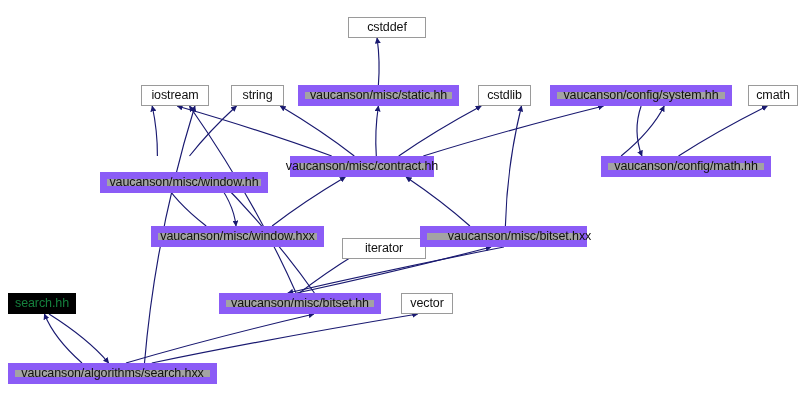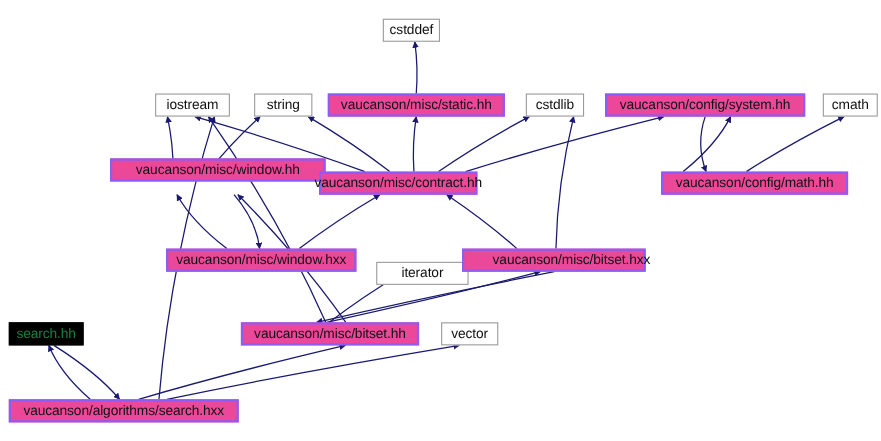--- a/index.html
+++ b/index.html
@@ -10,21 +10,21 @@
     position:absolute;
     box-sizing:border-box;
     display:flex;align-items:center;justify-content:center;
     font-size:12.5px;
     line-height:1;
     height:21px;
     white-space:nowrap;
     letter-spacing:-0.1px;
   }
   .node.sys{border:1px solid #9a9a9a;background:#ffffff;color:#101010;}
-  .node.prj{border:2px solid #8b5cf6;background:#ec4899;color:#101010;}
+  .node.prj{border:7px solid #8b5cf6;background:#a3a3a3;color:#101010;}
   .node.cur{border:1px solid #000000;background:#000000;color:#15803d;}
 </style>
 </head>
 <body>
 
 <div id="canvas">
   <svg id="edges" viewBox="0 0 801 401">
     <defs>
       <marker id="ah" viewBox="0 0 10 10" refX="9" refY="5" markerWidth="5.2" markerHeight="5.2" orient="auto-start-reverse">
         <path d="M 0 0 L 10 5 L 0 10 z" fill="#191970"></path>
@@ -53,28 +53,28 @@
         <path d="M 296.1 293.0 Q 254.6 199.5 189.5 106.0" marker-end="url(#ah)"></path>
         <path d="M 314.4 293.0 Q 273.7 235.0 216.3 177.0" marker-end="url(#ah)"></path>
         <path d="M 49.0 314.0 Q 87.9 338.5 108.7 363.0" marker-end="url(#ah)"></path>
         <path d="M 82.0 363.0 Q 54.2 338.5 44.4 314.0" marker-end="url(#ah)"></path>
         <path d="M 126.0 363.0 Q 209.3 338.5 314.0 314.0" marker-end="url(#ah)"></path>
         <path d="M 151.8 363.0 Q 269.8 338.5 417.6 314.0" marker-end="url(#ah)"></path>
         <path d="M 144.5 363.0 Q 155.3 234.5 194.9 106.0" marker-end="url(#ah)"></path>
       </g>
   </svg>
   <div id="nodes">
-      <div class="node sys" style="left: 348px; top: 17px; width: 52px;">cstddef</div>
+      <div class="node sys" style="left: 348px; top: 17px; width: 78px;">cstddef</div>
       <div class="node sys" style="left: 141px; top: 85px; width: 68px;">iostream</div>
       <div class="node sys" style="left: 231px; top: 85px; width: 53px;">string</div>
       <div class="node prj" style="left: 298px; top: 85px; width: 161px;">vaucanson/misc/static.hh</div>
       <div class="node sys" style="left: 478px; top: 85px; width: 53px;">cstdlib</div>
       <div class="node prj" style="left: 550px; top: 85px; width: 182px;">vaucanson/config/system.hh</div>
       <div class="node sys" style="left: 748px; top: 85px; width: 50px;">cmath</div>
-      <div class="node prj" style="left: 100px; top: 144px; width: 196px; text-align: center;">vaucanson/misc/window.hh</div>
+      <div class="node prj" style="left: 100px; top: 172px; width: 168px; text-align: center;">vaucanson/misc/window.hh</div>
       <div class="node prj" style="left: 290px; top: 156px; width: 144px;">vaucanson/misc/contract.hh</div>
       <div class="node prj" style="left: 557px; top: 156px; width: 170px; margin-left: 44px;">vaucanson/config/math.hh</div>
       <div class="node prj" style="left: 151px; top: 226px; width: 173px;">vaucanson/misc/window.hxx</div>
       <div class="node sys" style="left: 342px; top: 226px; width: 84px; margin-top: 12px;">iterator</div>
       <div class="node prj" style="left: 420px; top: 226px; width: 167px; padding-left: 32px;">vaucanson/misc/bitset.hxx</div>
       <div class="node cur" style="left: 8px; top: 293px; width: 68px;">search.hh</div>
       <div class="node prj" style="left: 219px; top: 293px; width: 162px;">vaucanson/misc/bitset.hh</div>
       <div class="node sys" style="left: 401px; top: 293px; width: 52px;">vector</div>
       <div class="node prj" style="left: 8px; top: 363px; width: 209px;">vaucanson/algorithms/search.hxx</div>
     </div>

